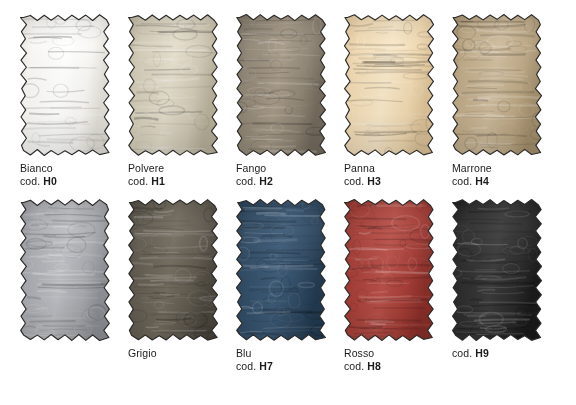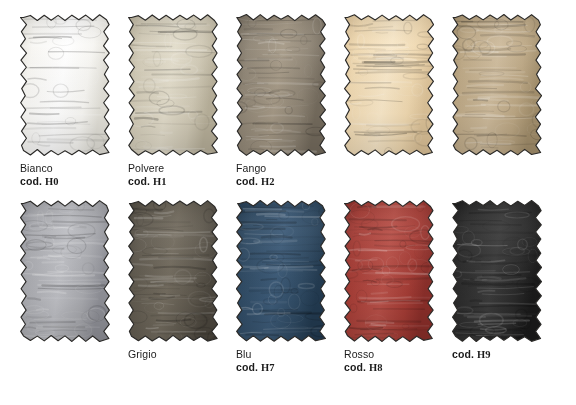--- a/index.html
+++ b/index.html
@@ -65,25 +65,24 @@
     letter-spacing: 0.1px;
   }
   .swatch-codeline {
     display: block;
     font-size: 10.5px;
     font-weight: 400;
     white-space: nowrap;
     letter-spacing: 0.1px;
   }
   .swatch-codeline .cod-word {
-    font-weight: 700;
+    font-weight: 400;
   }
   .swatch-codeline .cod-value {
     font-weight: 700;
-    font-family: Liberation Serif, serif;
   }
 </style>
 </head>
 <body>
 
 <div id="swatch-sheet">
   <div class="swatch-grid">
       <div class="swatch-cell">
         <div class="swatch-chip">
           <svg class="swatch-svg" viewBox="0 0 90 142" xmlns="http://www.w3.org/2000/svg">
@@ -508,20 +507,24 @@
               <ellipse cx="83.3" cy="20.4" rx="9.6" ry="2.8" fill="none" stroke="#000000" stroke-opacity="0.098" stroke-width="1.17"></ellipse>
               <ellipse cx="53.0" cy="46.6" rx="6.3" ry="3.4" fill="none" stroke="#000000" stroke-opacity="0.081" stroke-width="1.19"></ellipse>
               <ellipse cx="58.7" cy="30.9" rx="5.4" ry="3.2" fill="none" stroke="#ffffff" stroke-opacity="0.106" stroke-width="0.99"></ellipse>
               <ellipse cx="78.3" cy="102.5" rx="12.5" ry="2.4" fill="none" stroke="#ffffff" stroke-opacity="0.109" stroke-width="1.07"></ellipse>
               <ellipse cx="78.6" cy="112.8" rx="11.5" ry="7.4" fill="none" stroke="#000000" stroke-opacity="0.060" stroke-width="1.43"></ellipse>
               <rect x="0" y="0" width="90" height="142" fill="url(#vgrad-sw3)"></rect>
             </g>
             <path d="M 3.50 3.50 L 10.42 0.75 L 17.33 5.69 L 24.25 1.71 L 31.17 5.93 L 38.08 1.14 L 45.00 6.01 L 51.92 1.73 L 58.83 6.33 L 65.75 1.16 L 72.67 6.21 L 79.58 0.70 L 86.50 5.36 L 89.58 10.61 L 83.65 17.71 L 89.53 24.82 L 84.44 31.92 L 88.66 39.03 L 84.22 46.13 L 89.50 53.24 L 83.80 60.34 L 89.44 67.45 L 84.18 74.55 L 88.78 81.66 L 83.66 88.76 L 88.48 95.87 L 83.66 102.97 L 89.04 110.08 L 83.94 117.18 L 88.72 124.29 L 83.88 131.39 L 88.38 138.50 L 79.58 140.87 L 72.67 136.23 L 65.75 140.37 L 58.83 136.04 L 51.92 140.58 L 45.00 136.74 L 38.08 141.60 L 31.17 135.89 L 24.25 140.59 L 17.33 136.42 L 10.42 141.55 L 3.50 136.42 L 0.76 131.39 L 6.12 124.29 L 1.20 117.18 L 6.41 110.08 L 1.62 102.97 L 5.43 95.87 L 1.73 88.76 L 6.28 81.66 L 0.56 74.55 L 6.15 67.45 L 1.74 60.34 L 5.27 53.24 L 1.50 46.13 L 5.65 39.03 L 0.38 31.92 L 5.27 24.82 L 1.72 17.71 L 5.56 10.61 L 0.97 3.50 Z" fill="none" stroke="#2b2a28" stroke-width="1.15" stroke-linejoin="round"></path>
           </svg>
         </div>
+        <div class="swatch-label">
+          <span class="swatch-name">Panna</span>
+          <span class="swatch-codeline"><span class="cod-word">cod.</span> <span class="cod-value">H3</span></span>
+        </div>
       </div>
       <div class="swatch-cell">
         <div class="swatch-chip">
           <svg class="swatch-svg" viewBox="0 0 90 142" xmlns="http://www.w3.org/2000/svg">
             <defs>
               <clipPath id="clip-sw4">
                 <path d="M 3.50 3.50 L 10.42 0.98 L 17.33 5.41 L 24.25 1.41 L 31.17 5.86 L 38.08 1.05 L 45.00 5.36 L 51.92 0.54 L 58.83 6.06 L 65.75 1.19 L 72.67 5.64 L 79.58 0.68 L 86.50 6.15 L 88.36 10.61 L 84.06 17.71 L 88.57 24.82 L 83.83 31.92 L 88.47 39.03 L 83.98 46.13 L 88.92 53.24 L 84.51 60.34 L 88.32 67.45 L 83.46 74.55 L 89.58 81.66 L 84.58 88.76 L 88.86 95.87 L 83.44 102.97 L 88.51 110.08 L 84.17 117.18 L 89.01 124.29 L 83.83 131.39 L 88.64 138.50 L 79.58 140.48 L 72.67 135.39 L 65.75 140.86 L 58.83 136.43 L 51.92 141.00 L 45.00 136.30 L 38.08 140.46 L 31.17 135.69 L 24.25 140.73 L 17.33 136.27 L 10.42 140.36 L 3.50 135.48 L 1.42 131.39 L 6.47 124.29 L 1.10 117.18 L 5.57 110.08 L 0.92 102.97 L 5.80 95.87 L 0.71 88.76 L 6.15 81.66 L 1.56 74.55 L 5.56 67.45 L 1.13 60.34 L 5.37 53.24 L 1.68 46.13 L 5.82 39.03 L 0.81 31.92 L 6.14 24.82 L 0.44 17.71 L 5.70 10.61 L 1.15 3.50 Z"></path>
               </clipPath>
               <linearGradient id="grad-sw4" x1="0" y1="0" x2="1" y2="0.25">
                 <stop offset="0%" stop-color="#a38f6c"></stop>
@@ -613,20 +616,24 @@
               <ellipse cx="51.8" cy="92.4" rx="6.1" ry="5.5" fill="none" stroke="#000000" stroke-opacity="0.123" stroke-width="1.06"></ellipse>
               <ellipse cx="18.9" cy="135.7" rx="4.4" ry="6.9" fill="none" stroke="#ffffff" stroke-opacity="0.045" stroke-width="1.00"></ellipse>
               <ellipse cx="77.5" cy="10.6" rx="5.2" ry="7.3" fill="none" stroke="#000000" stroke-opacity="0.082" stroke-width="1.27"></ellipse>
               <ellipse cx="49.4" cy="128.5" rx="13.3" ry="2.0" fill="none" stroke="#ffffff" stroke-opacity="0.084" stroke-width="1.24"></ellipse>
               <ellipse cx="49.3" cy="10.8" rx="6.8" ry="5.1" fill="none" stroke="#000000" stroke-opacity="0.135" stroke-width="0.88"></ellipse>
               <rect x="0" y="0" width="90" height="142" fill="url(#vgrad-sw4)"></rect>
             </g>
             <path d="M 3.50 3.50 L 10.42 0.98 L 17.33 5.41 L 24.25 1.41 L 31.17 5.86 L 38.08 1.05 L 45.00 5.36 L 51.92 0.54 L 58.83 6.06 L 65.75 1.19 L 72.67 5.64 L 79.58 0.68 L 86.50 6.15 L 88.36 10.61 L 84.06 17.71 L 88.57 24.82 L 83.83 31.92 L 88.47 39.03 L 83.98 46.13 L 88.92 53.24 L 84.51 60.34 L 88.32 67.45 L 83.46 74.55 L 89.58 81.66 L 84.58 88.76 L 88.86 95.87 L 83.44 102.97 L 88.51 110.08 L 84.17 117.18 L 89.01 124.29 L 83.83 131.39 L 88.64 138.50 L 79.58 140.48 L 72.67 135.39 L 65.75 140.86 L 58.83 136.43 L 51.92 141.00 L 45.00 136.30 L 38.08 140.46 L 31.17 135.69 L 24.25 140.73 L 17.33 136.27 L 10.42 140.36 L 3.50 135.48 L 1.42 131.39 L 6.47 124.29 L 1.10 117.18 L 5.57 110.08 L 0.92 102.97 L 5.80 95.87 L 0.71 88.76 L 6.15 81.66 L 1.56 74.55 L 5.56 67.45 L 1.13 60.34 L 5.37 53.24 L 1.68 46.13 L 5.82 39.03 L 0.81 31.92 L 6.14 24.82 L 0.44 17.71 L 5.70 10.61 L 1.15 3.50 Z" fill="none" stroke="#2b2a28" stroke-width="1.15" stroke-linejoin="round"></path>
           </svg>
         </div>
+        <div class="swatch-label">
+          <span class="swatch-name">Marrone</span>
+          <span class="swatch-codeline"><span class="cod-word">cod.</span> <span class="cod-value">H4</span></span>
+        </div>
       </div>
       <div class="swatch-cell">
         <div class="swatch-chip">
           <svg class="swatch-svg" viewBox="0 0 90 142" xmlns="http://www.w3.org/2000/svg">
             <defs>
               <clipPath id="clip-sw5">
                 <path d="M 3.50 3.50 L 10.42 1.20 L 17.33 6.50 L 24.25 1.12 L 31.17 5.79 L 38.08 0.97 L 45.00 6.09 L 51.92 0.73 L 58.83 5.79 L 65.75 1.21 L 72.67 6.44 L 79.58 0.65 L 86.50 5.57 L 88.51 10.61 L 84.48 17.71 L 88.99 24.82 L 84.59 31.92 L 88.27 39.03 L 83.74 46.13 L 88.34 53.24 L 83.84 60.34 L 88.57 67.45 L 84.11 74.55 L 89.01 81.66 L 84.13 88.76 L 89.24 95.87 L 84.59 102.97 L 89.36 110.08 L 84.41 117.18 L 89.29 124.29 L 83.77 131.39 L 88.90 138.50 L 79.58 141.48 L 72.67 135.94 L 65.75 141.35 L 58.83 135.45 L 51.92 141.43 L 45.00 135.85 L 38.08 140.70 L 31.17 135.48 L 24.25 140.88 L 17.33 136.12 L 10.42 140.54 L 3.50 135.91 L 0.71 131.39 L 5.44 124.29 L 1.00 117.18 L 6.12 110.08 L 1.60 102.97 L 6.17 95.87 L 1.06 88.76 L 6.02 81.66 L 1.20 74.55 L 6.34 67.45 L 0.52 60.34 L 5.47 53.24 L 0.50 46.13 L 5.98 39.03 L 1.25 31.92 L 5.63 24.82 L 0.53 17.71 L 5.83 10.61 L 1.32 3.50 Z"></path>
               </clipPath>
               <linearGradient id="grad-sw5" x1="0" y1="0" x2="1" y2="0.25">
                 <stop offset="0%" stop-color="#8f9097"></stop>

